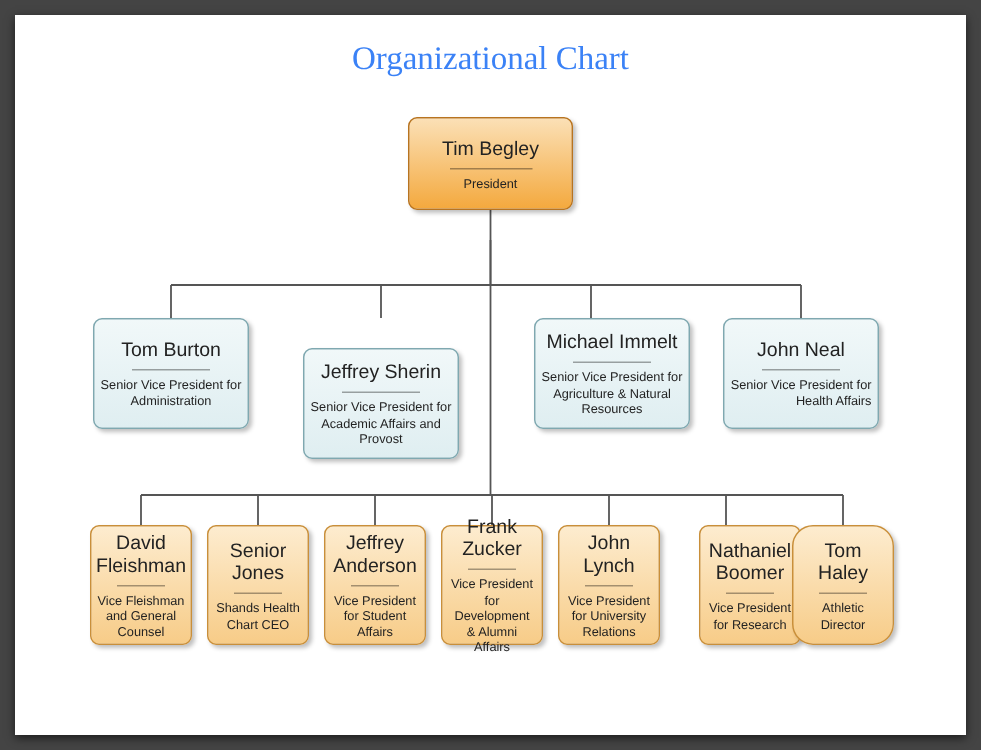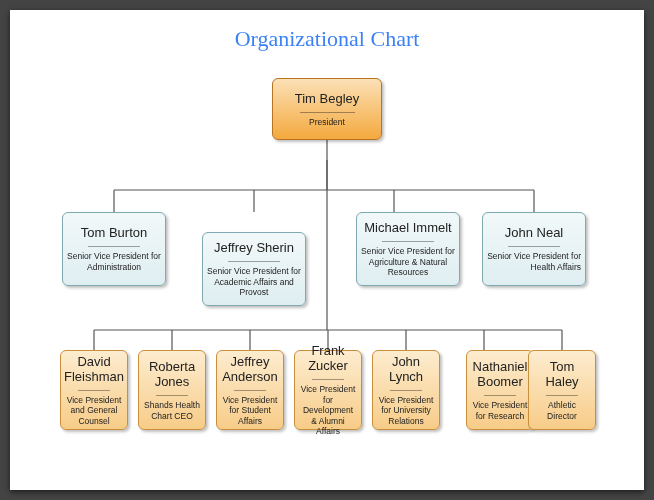--- a/index.html
+++ b/index.html
@@ -126,24 +126,24 @@
   </div>
   <div class="node blue-light" style="left:472px; top:202px; width:104px; height:74px;text-align:right;">
     <div class="name">John Neal</div>
     <hr>
     <div class="role">Senior Vice President for Health Affairs</div>
   </div>
 
   <div class="node orange-light" style="left:50px; top:340px; width:68px; height:80px;">
     <div class="name">David Fleishman</div>
     <hr>
-    <div class="role">Vice President and General Counsel</div>
+    <div class="role">Vice Fleishman and General Counsel</div>
   </div>
   <div class="node orange-light" style="left:128px; top:340px; width:68px; height:80px;">
-    <div class="name">Roberta Jones</div>
+    <div class="name">Senior Jones</div>
     <hr>
     <div class="role">Shands Health Chart CEO</div>
   </div>
   <div class="node orange-light" style="left:206px; top:340px; width:68px; height:80px;">
     <div class="name">Jeffrey Anderson</div>
     <hr>
     <div class="role">Vice President for Student Affairs</div>
   </div>
   <div class="node orange-light" style="left:284px; top:340px; width:68px; height:80px;">
     <div class="name">Frank Zucker</div>
@@ -153,19 +153,19 @@
   <div class="node orange-light" style="left:362px; top:340px; width:68px; height:80px;">
     <div class="name">John Lynch</div>
     <hr>
     <div class="role">Vice President for University Relations</div>
   </div>
   <div class="node orange-light" style="left:456px; top:340px; width:68px; height:80px;">
     <div class="name">Nathaniel Boomer</div>
     <hr>
     <div class="role">Vice President for Research</div>
   </div>
-  <div class="node orange-light" style="left:518px; top:340px; width:68px; height:80px;">
+  <div class="node orange-light" style="left:518px; top:340px; width:68px; height:80px;border-radius:14px;">
     <div class="name">Tom Haley</div>
     <hr>
     <div class="role">Athletic Director</div>
   </div>
 
 </div>
 
 </body></html>

